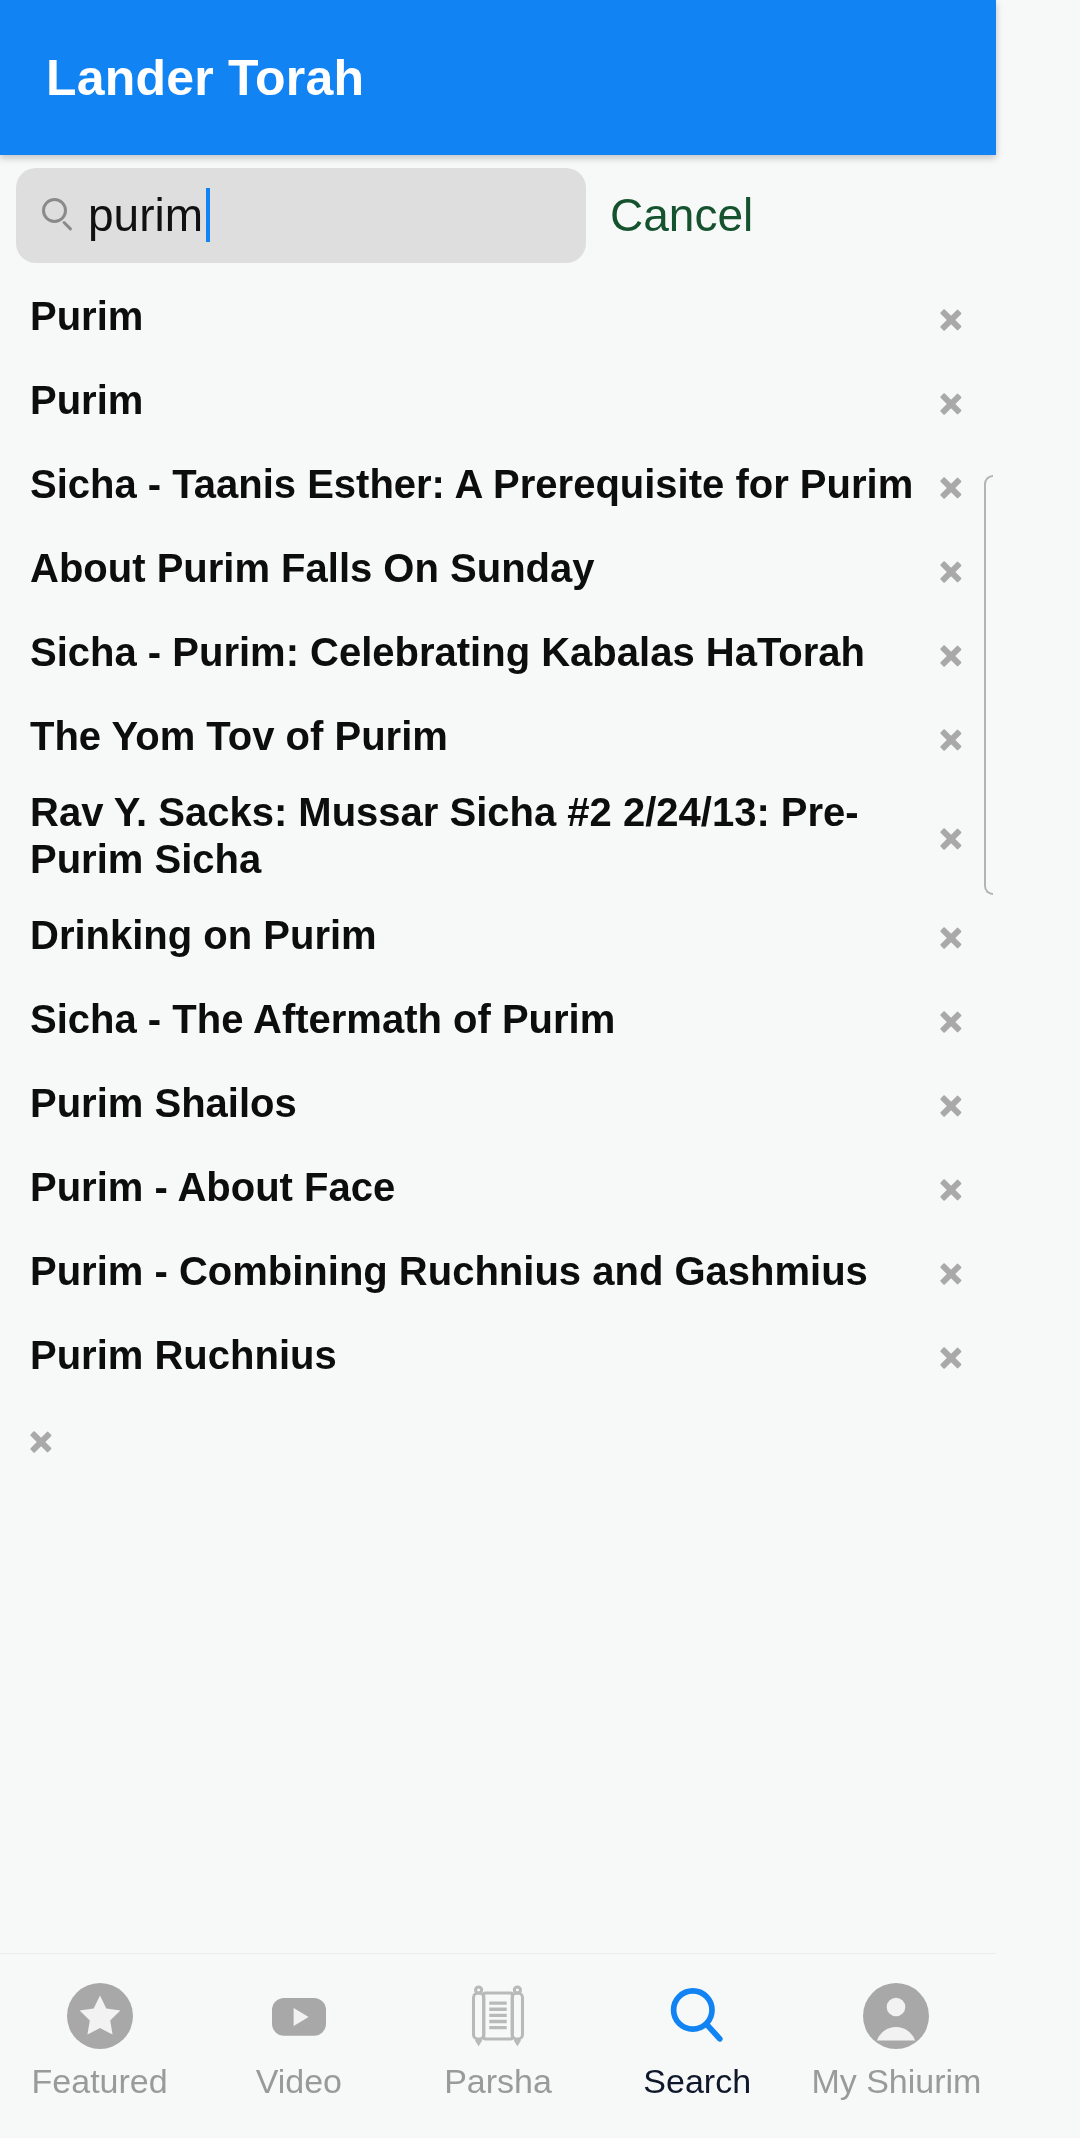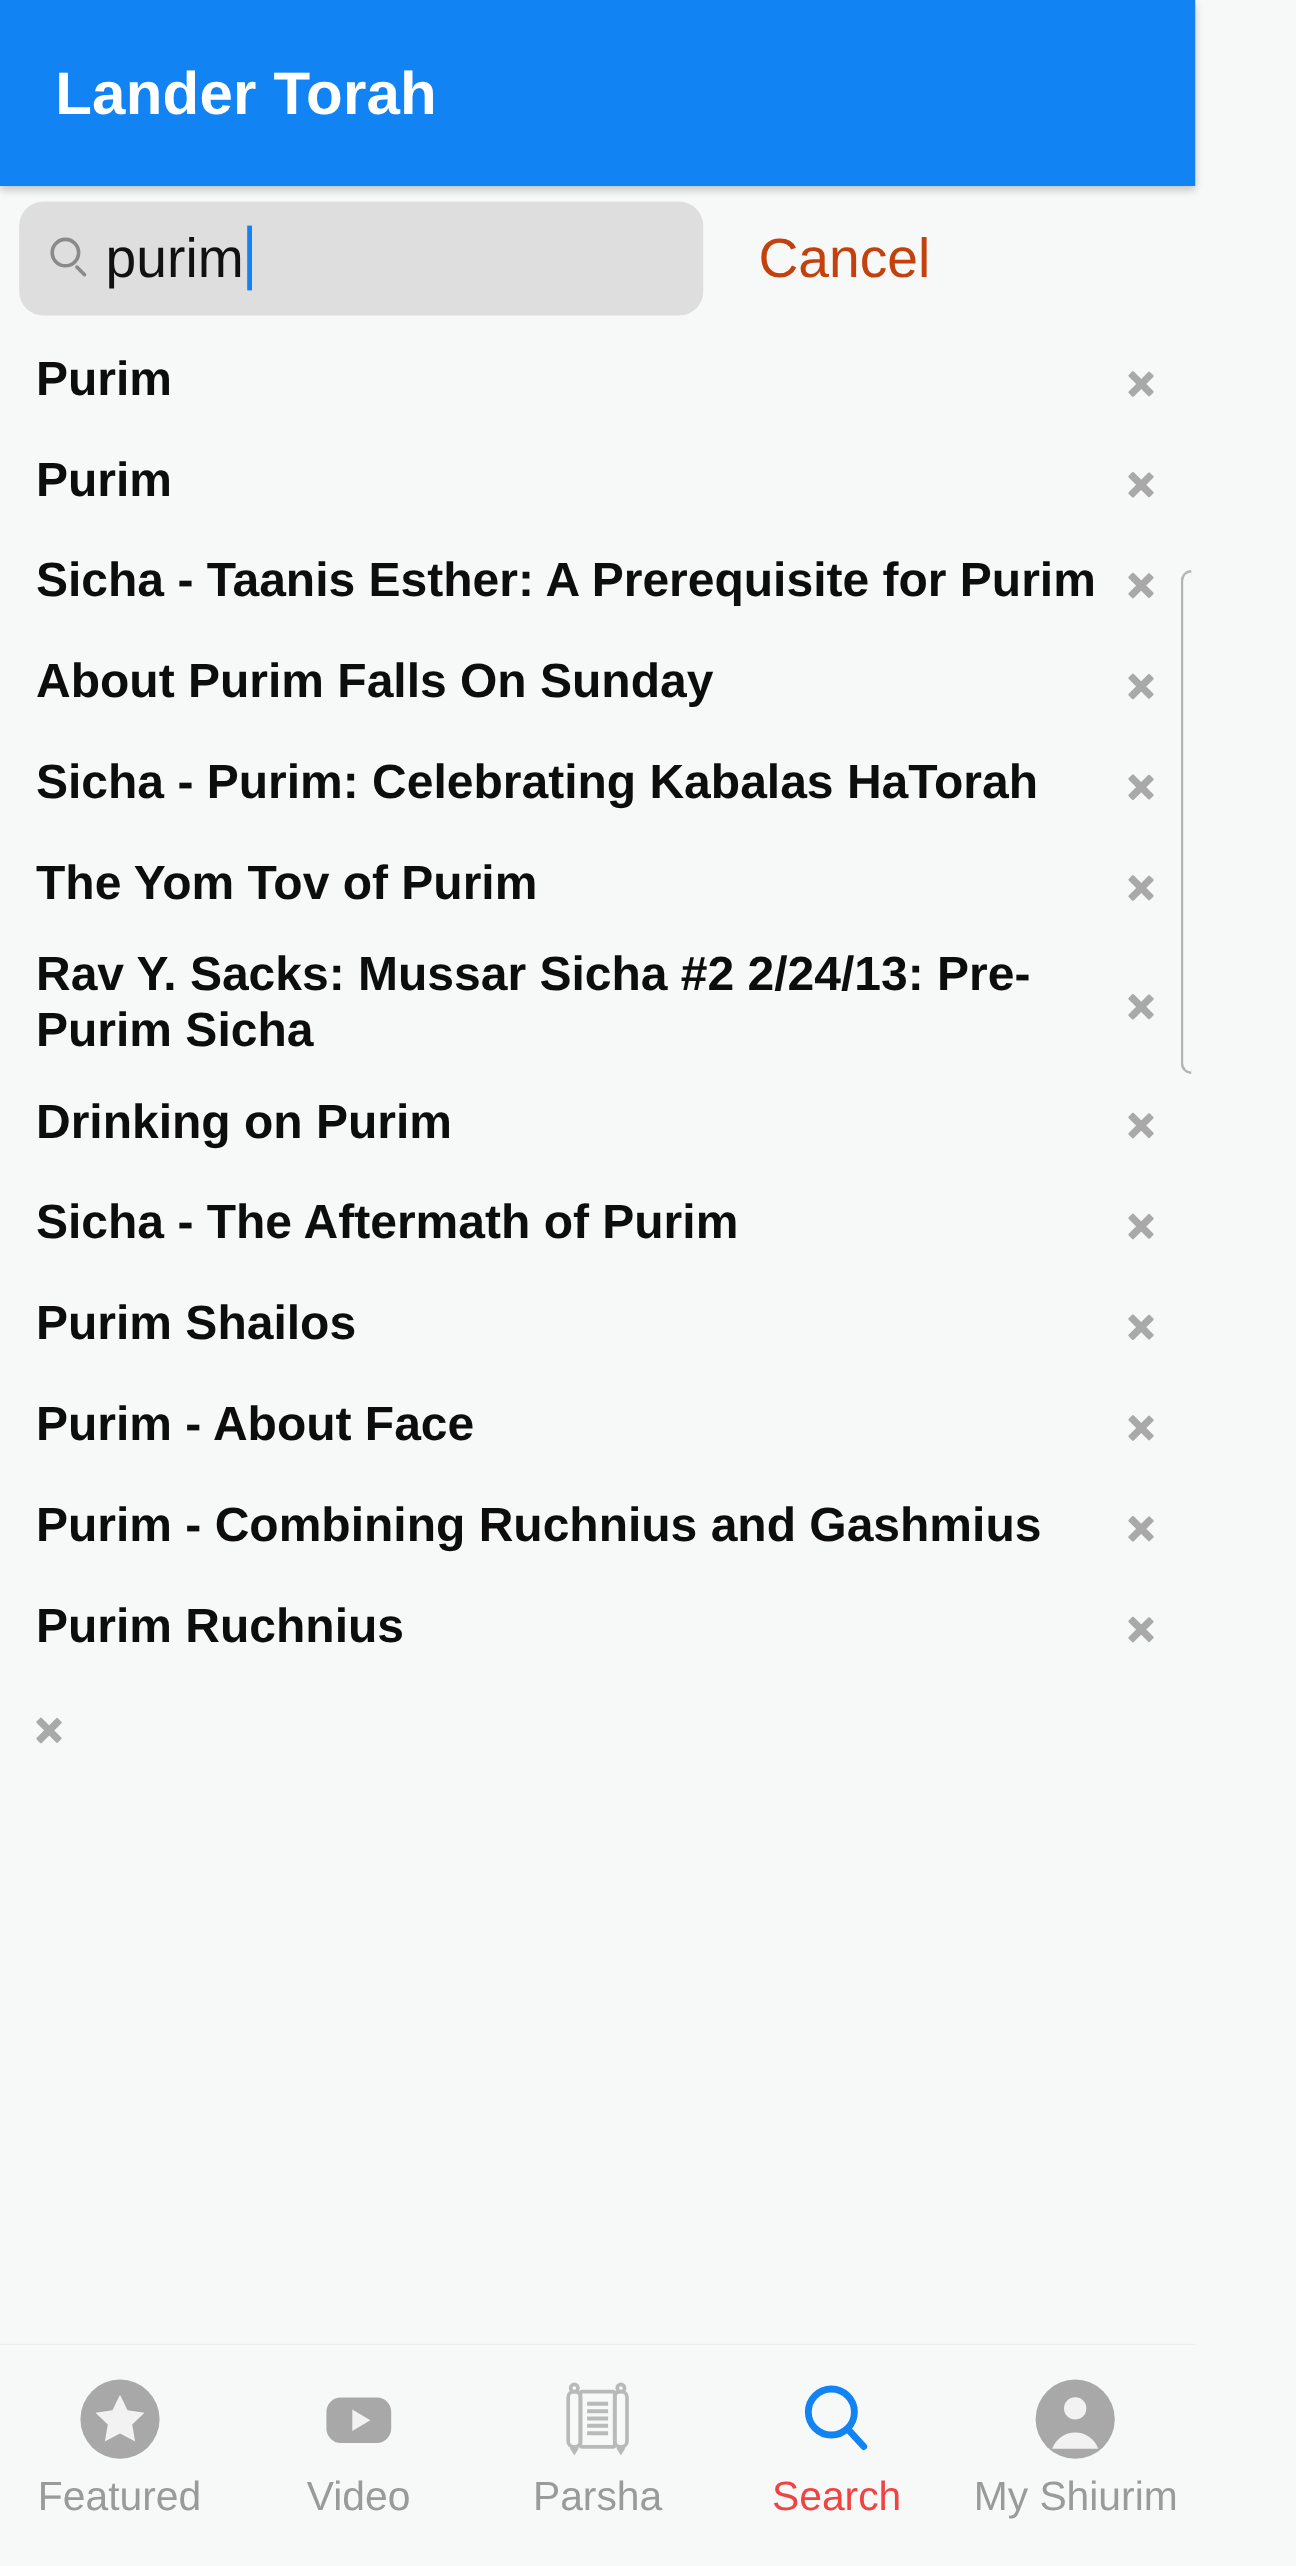--- a/index.html
+++ b/index.html
@@ -91,25 +91,24 @@
   .caret {
     width: 4px;
     height: 54px;
     background: #1283f2;
     margin-left: 3px;
     flex: 0 0 auto;
   }
   .cancel-btn {
     flex: 0 0 auto;
     font-size: 46px;
-    color: #c2410c;
+    color: #14532d;
     padding-right: 38px;
     white-space: nowrap;
     cursor: pointer;
-    margin-left: 22px;
   }
 
   
   .results {
     flex: 1 1 auto;
     position: relative;
     overflow: hidden;
     background: #f7f8f8;
   }
   .row {
@@ -182,21 +181,21 @@
     display: flex;
     align-items: center;
     justify-content: center;
     margin-bottom: 8px;
   }
   .tab-label {
     font-size: 34px;
     color: #9a9a9a;
     line-height: 1;
   }
-  .tab.active .tab-label { color: #ef4444; }
+  .tab.active .tab-label { color: #0f172a; }
 </style>
 </head>
 <body>
 
 <div id="app">
 
   <div class="appbar">
     <div class="appbar-title">Lander Torah</div>
   </div>
 

